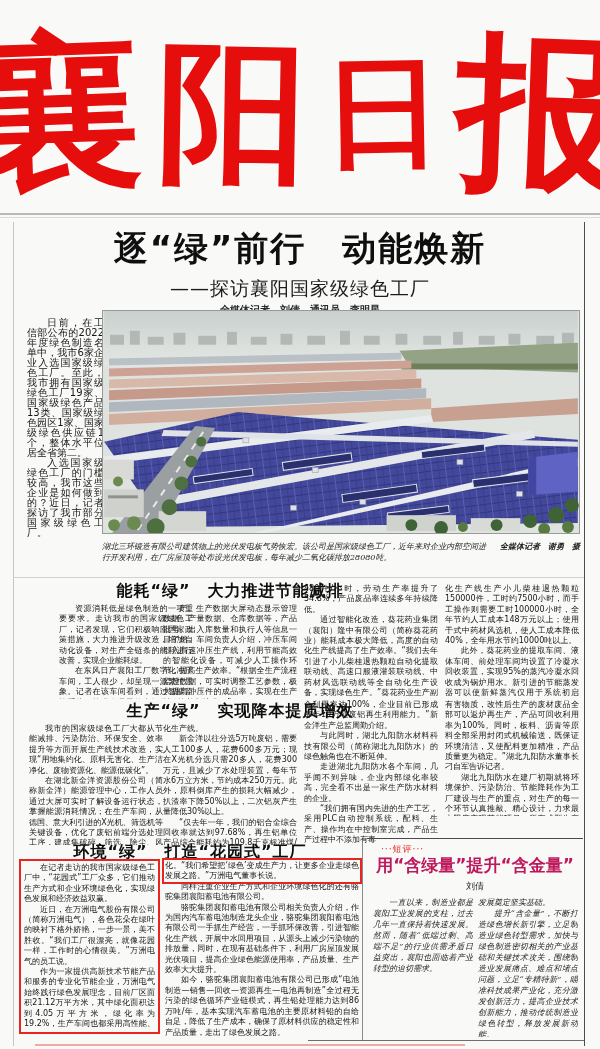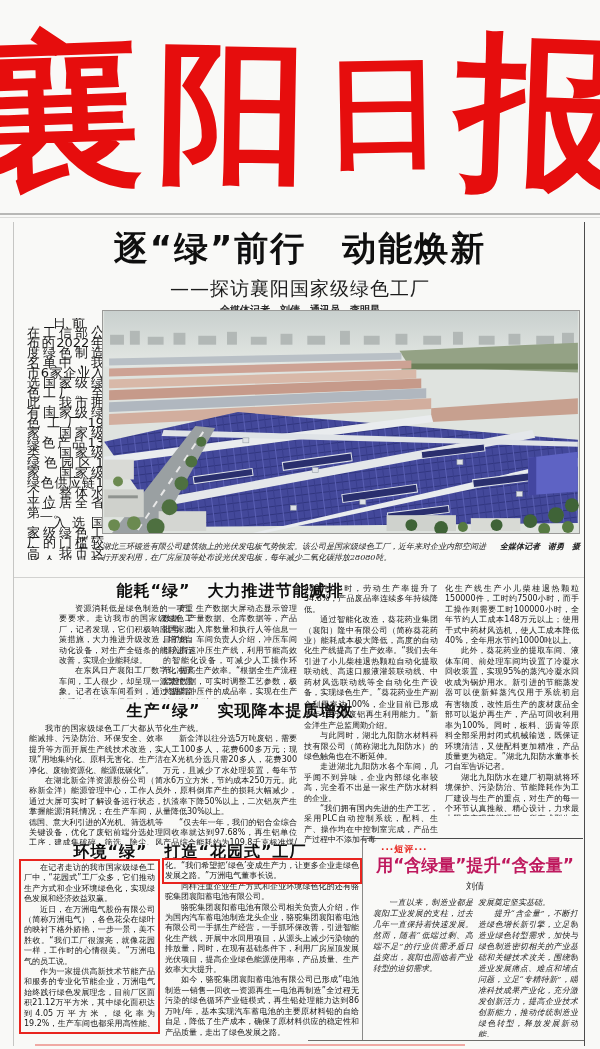--- a/index.html
+++ b/index.html
@@ -16,21 +16,21 @@
   .vrule-right{position:absolute;left:584px;top:222px;width:1px;height:824px;background:#4c4c4c;}
   
   .h-main{position:absolute;top:226px;left:0;width:600px;text-align:center;
           font-size:34px;font-weight:bold;color:#0f0f0f;letter-spacing:2px;}
   .h-sub{position:absolute;top:276px;left:0;width:600px;text-align:center;
          font-size:19px;color:#1c1c1c;letter-spacing:1px;}
   .h-by{position:absolute;top:303px;left:0;width:600px;text-align:center;
         font-size:10px;font-weight:bold;color:#2a2a2a;}
   
   .intro{position:absolute;left:27px;top:318px;width:77px;height:242px;
-         font-size:13px;line-height:10px;text-align:justify;color:#151515;overflow:hidden;}
+         font-size:10px;line-height:10px;text-align:justify;color:#151515;overflow:hidden;}
   .intro p{margin:0;text-indent:2em;}
   
   .photo{position:absolute;left:102px;top:310px;width:478px;height:224px;
          border:1px solid #9a9a98;box-sizing:border-box;overflow:hidden;background:#dfe3df;}
   .caption{position:absolute;left:102px;top:541px;width:478px;font-size:8px;line-height:11px;
            text-align:justify;color:#222;font-style:italic;font-family:"DejaVu Serif",serif;}
   .caption .credit{float:right;font-weight:bold;padding-left:14px;}
   .rule-cap{position:absolute;left:14px;top:577px;width:570px;height:1px;background:#d2d2d0;}
   
   .sec-head{position:absolute;text-align:center;font-size:16px;font-weight:bold;
@@ -41,21 +41,21 @@
   .col[data-cont] p:first-child{text-indent:0;}
   
   .redbox1{position:absolute;left:19px;top:859px;width:141px;height:175px;
            border:2px solid #e8251f;box-sizing:border-box;}
   .redbox1 .col{position:absolute;left:3px;top:2px;width:131px;height:167px;}
   .redbox2{position:absolute;left:162px;top:858px;width:200px;height:26px;
            border:2px solid #e8251f;box-sizing:border-box;pointer-events:none;}
   .vrule-mid{position:absolute;left:362px;top:843px;width:1px;height:197px;background:#8a8a88;}
   
   .comm{position:absolute;left:367px;top:838px;width:216px;height:202px;border-top:1px solid #4a4a4a;}
-  .comm-label{position:absolute;left:14px;top:4px;color:#e8251f;font-size:9px;letter-spacing:1px;font-weight:bold;}
+  .comm-label{position:absolute;left:14px;top:4px;color:#e8251f;font-size:9px;letter-spacing:1px;}
   .comm-title{position:absolute;left:0;top:15px;width:216px;text-align:center;
               font-size:17px;font-weight:bold;color:#be185d;}
   .comm-author{position:absolute;left:0;top:41px;width:216px;text-align:center;font-size:9px;color:#222;}
   .kcol{position:absolute;top:58px;width:100px;height:140px;font-size:8px;line-height:11px;
         text-align:justify;overflow:hidden;color:#222;
         font-family:"DejaVu Serif",serif;font-style:italic;}
   .kcol p{margin:0;text-indent:2em;}
   .kcol[data-cont] p:first-child{text-indent:0;}
   .rule-bottom{position:absolute;left:308px;top:1040px;width:276px;height:1px;background:#6e6e6c;}
   .red-bottom{position:absolute;left:35px;top:1044px;width:430px;height:2px;background:#f0a9a4;}

